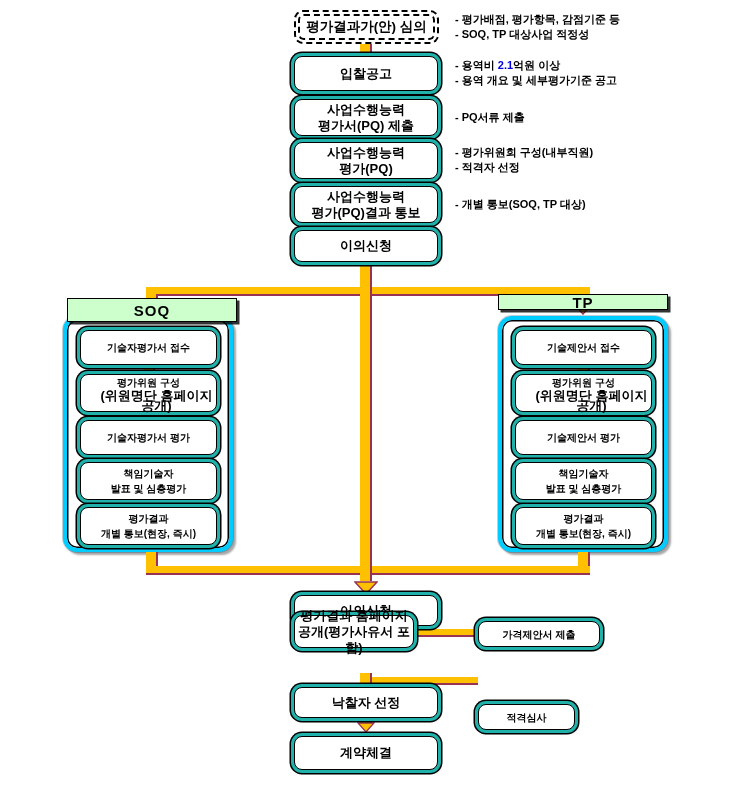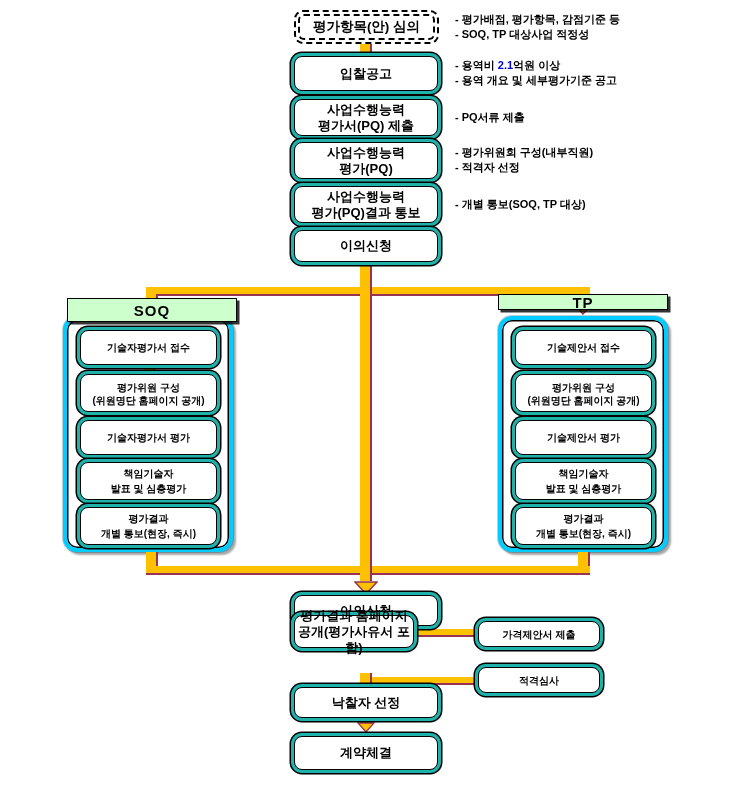--- a/index.html
+++ b/index.html
@@ -8,21 +8,21 @@
     font-family:"Liberation Sans",sans-serif;font-weight:bold;color:#000;
   }
   
   .pbox{
     position:absolute;background:#fff;border:1.5px solid #000;border-radius:8px;
     box-shadow:0 0 0 3px #20B2AA,0 0 0 4.5px #000,3px 3px 2px rgba(0,0,0,.45);
     display:flex;align-items:center;justify-content:center;text-align:center;
     z-index:5;box-sizing:border-box;
   }
   .pbox .lbl{white-space:pre-line;font-size:13px;line-height:16px;}
-  .pbox .sub{font-size:10px;line-height:10px;margin-top:1px;}
+  .pbox .sub{font-size:13px;line-height:10px;margin-top:1px;margin-left:16px;}
   .pbox.small .lbl{font-size:10px;line-height:15px;}
   
   .dashed-outer{
     position:absolute;border:2px dashed #000;border-radius:9px;padding:2px;
     background:#fff;z-index:5;box-sizing:border-box;
   }
   .dashed-inner{
     width:100%;height:100%;border:2px dashed #000;border-radius:6px;box-sizing:border-box;
     display:flex;align-items:center;justify-content:center;font-size:13.5px;
   }
@@ -82,21 +82,21 @@
 
   <div class="hline" style="left:368px;top:629px;width:110px;height:6px"></div>
   <div class="hline" style="left:368px;top:677px;width:110px;height:6px"></div>
 
   <div class="vbar" style="left:360px;top:718px;height:6px"></div>
   <svg class="arrow" style="left:357px;top:722px" width="18" height="11" viewBox="0 0 18 11">
       <polygon points="1,1 17,1 9,10" fill="#FFC000" stroke="#993355" stroke-width="1.3"></polygon>
     </svg>
 
   <div class="dashed-outer" style="left:294px;top:10px;width:145px;height:34px">
-    <div class="dashed-inner">평가항목(안) 심의</div>
+    <div class="dashed-inner">평가결과가(안) 심의</div>
   </div>
   <div class="pbox" style="left:294px;top:56px;width:144px;height:35px">
     <div class="lbl">입찰공고</div>
   </div>
   <div class="pbox" style="left:294px;top:99px;width:144px;height:37px">
     <div class="lbl">사업수행능력
 평가서(PQ) 제출</div>
   </div>
   <div class="pbox" style="left:294px;top:142px;width:144px;height:37px">
     <div class="lbl">사업수행능력
@@ -200,17 +200,17 @@
   <div class="pbox" style="left:294px;top:687px;width:144px;height:31px">
     <div class="lbl">낙찰자 선정</div>
   </div>
   <div class="pbox" style="left:294px;top:736px;width:144px;height:34px">
     <div class="lbl">계약체결</div>
   </div>
 
   <div class="pbox small" style="left:478px;top:621px;width:122px;height:26px">
     <div class="lbl">가격제안서 제출</div>
   </div>
-  <div class="pbox small" style="left:478px;top:667px;width:122px;height:26px">
+  <div class="pbox small" style="left:478px;top:704px;width:97px;height:26px">
     <div class="lbl">적격심사</div>
   </div>
 
 </div>
 
 </body></html>

